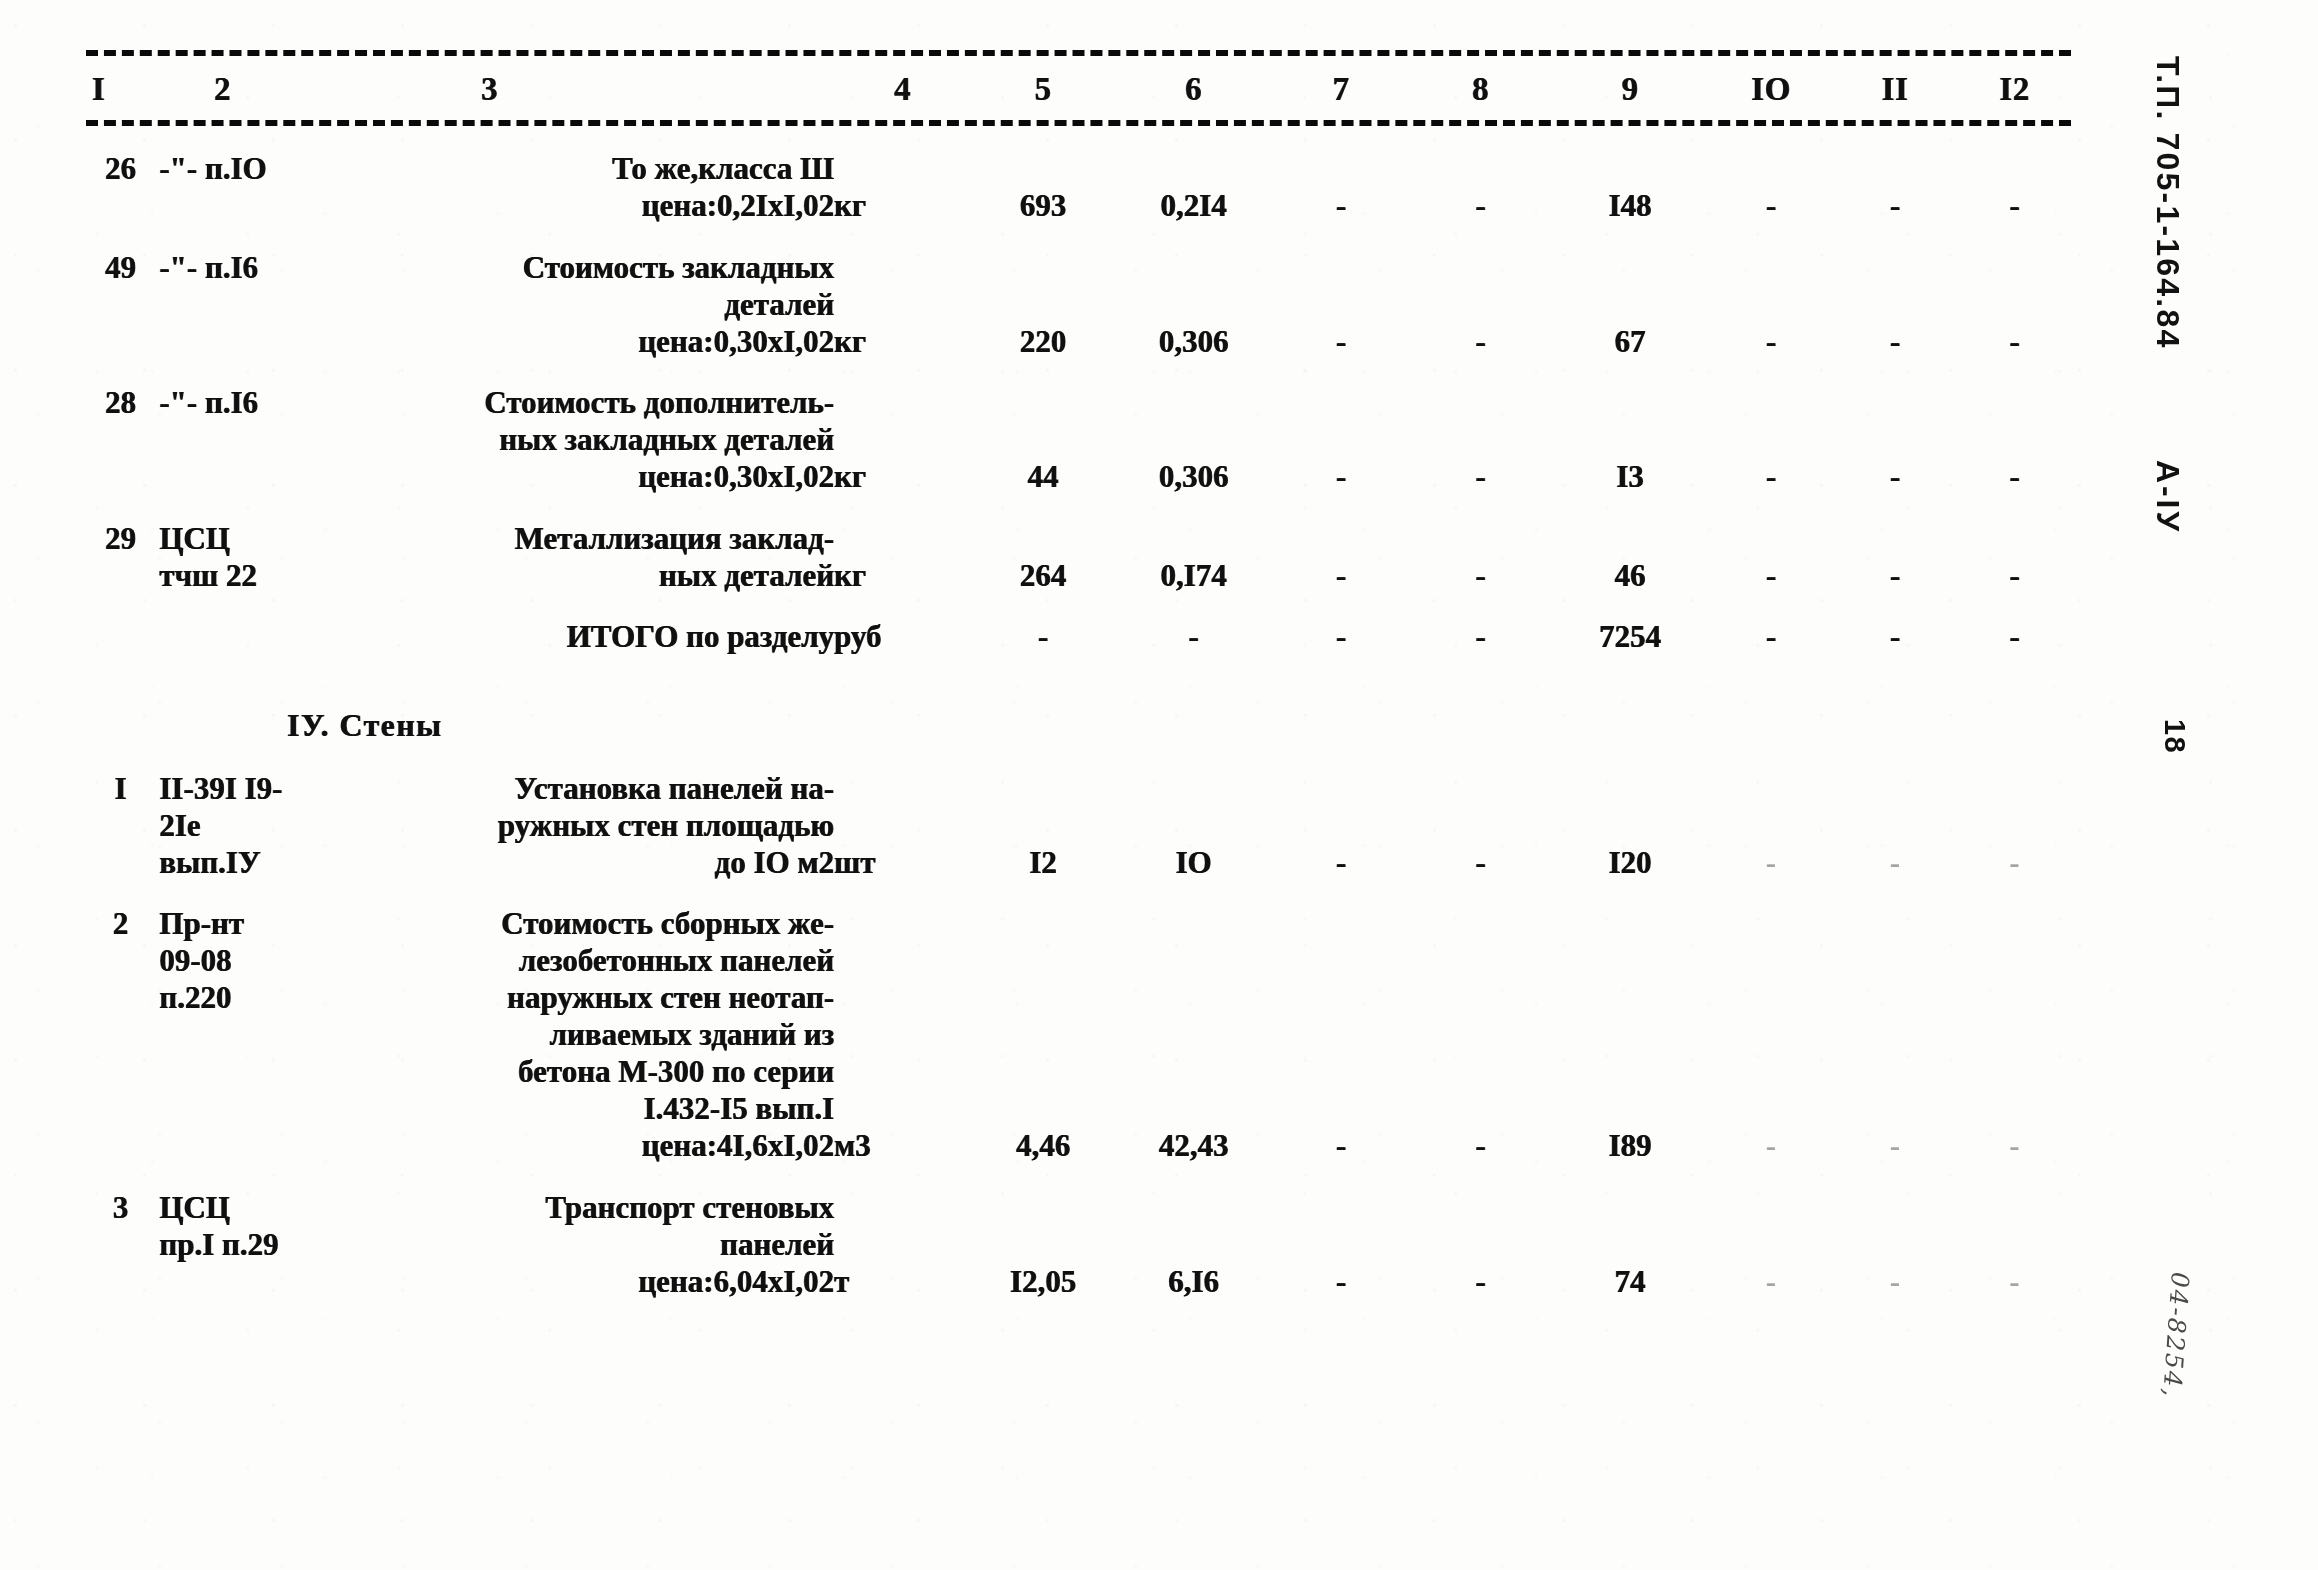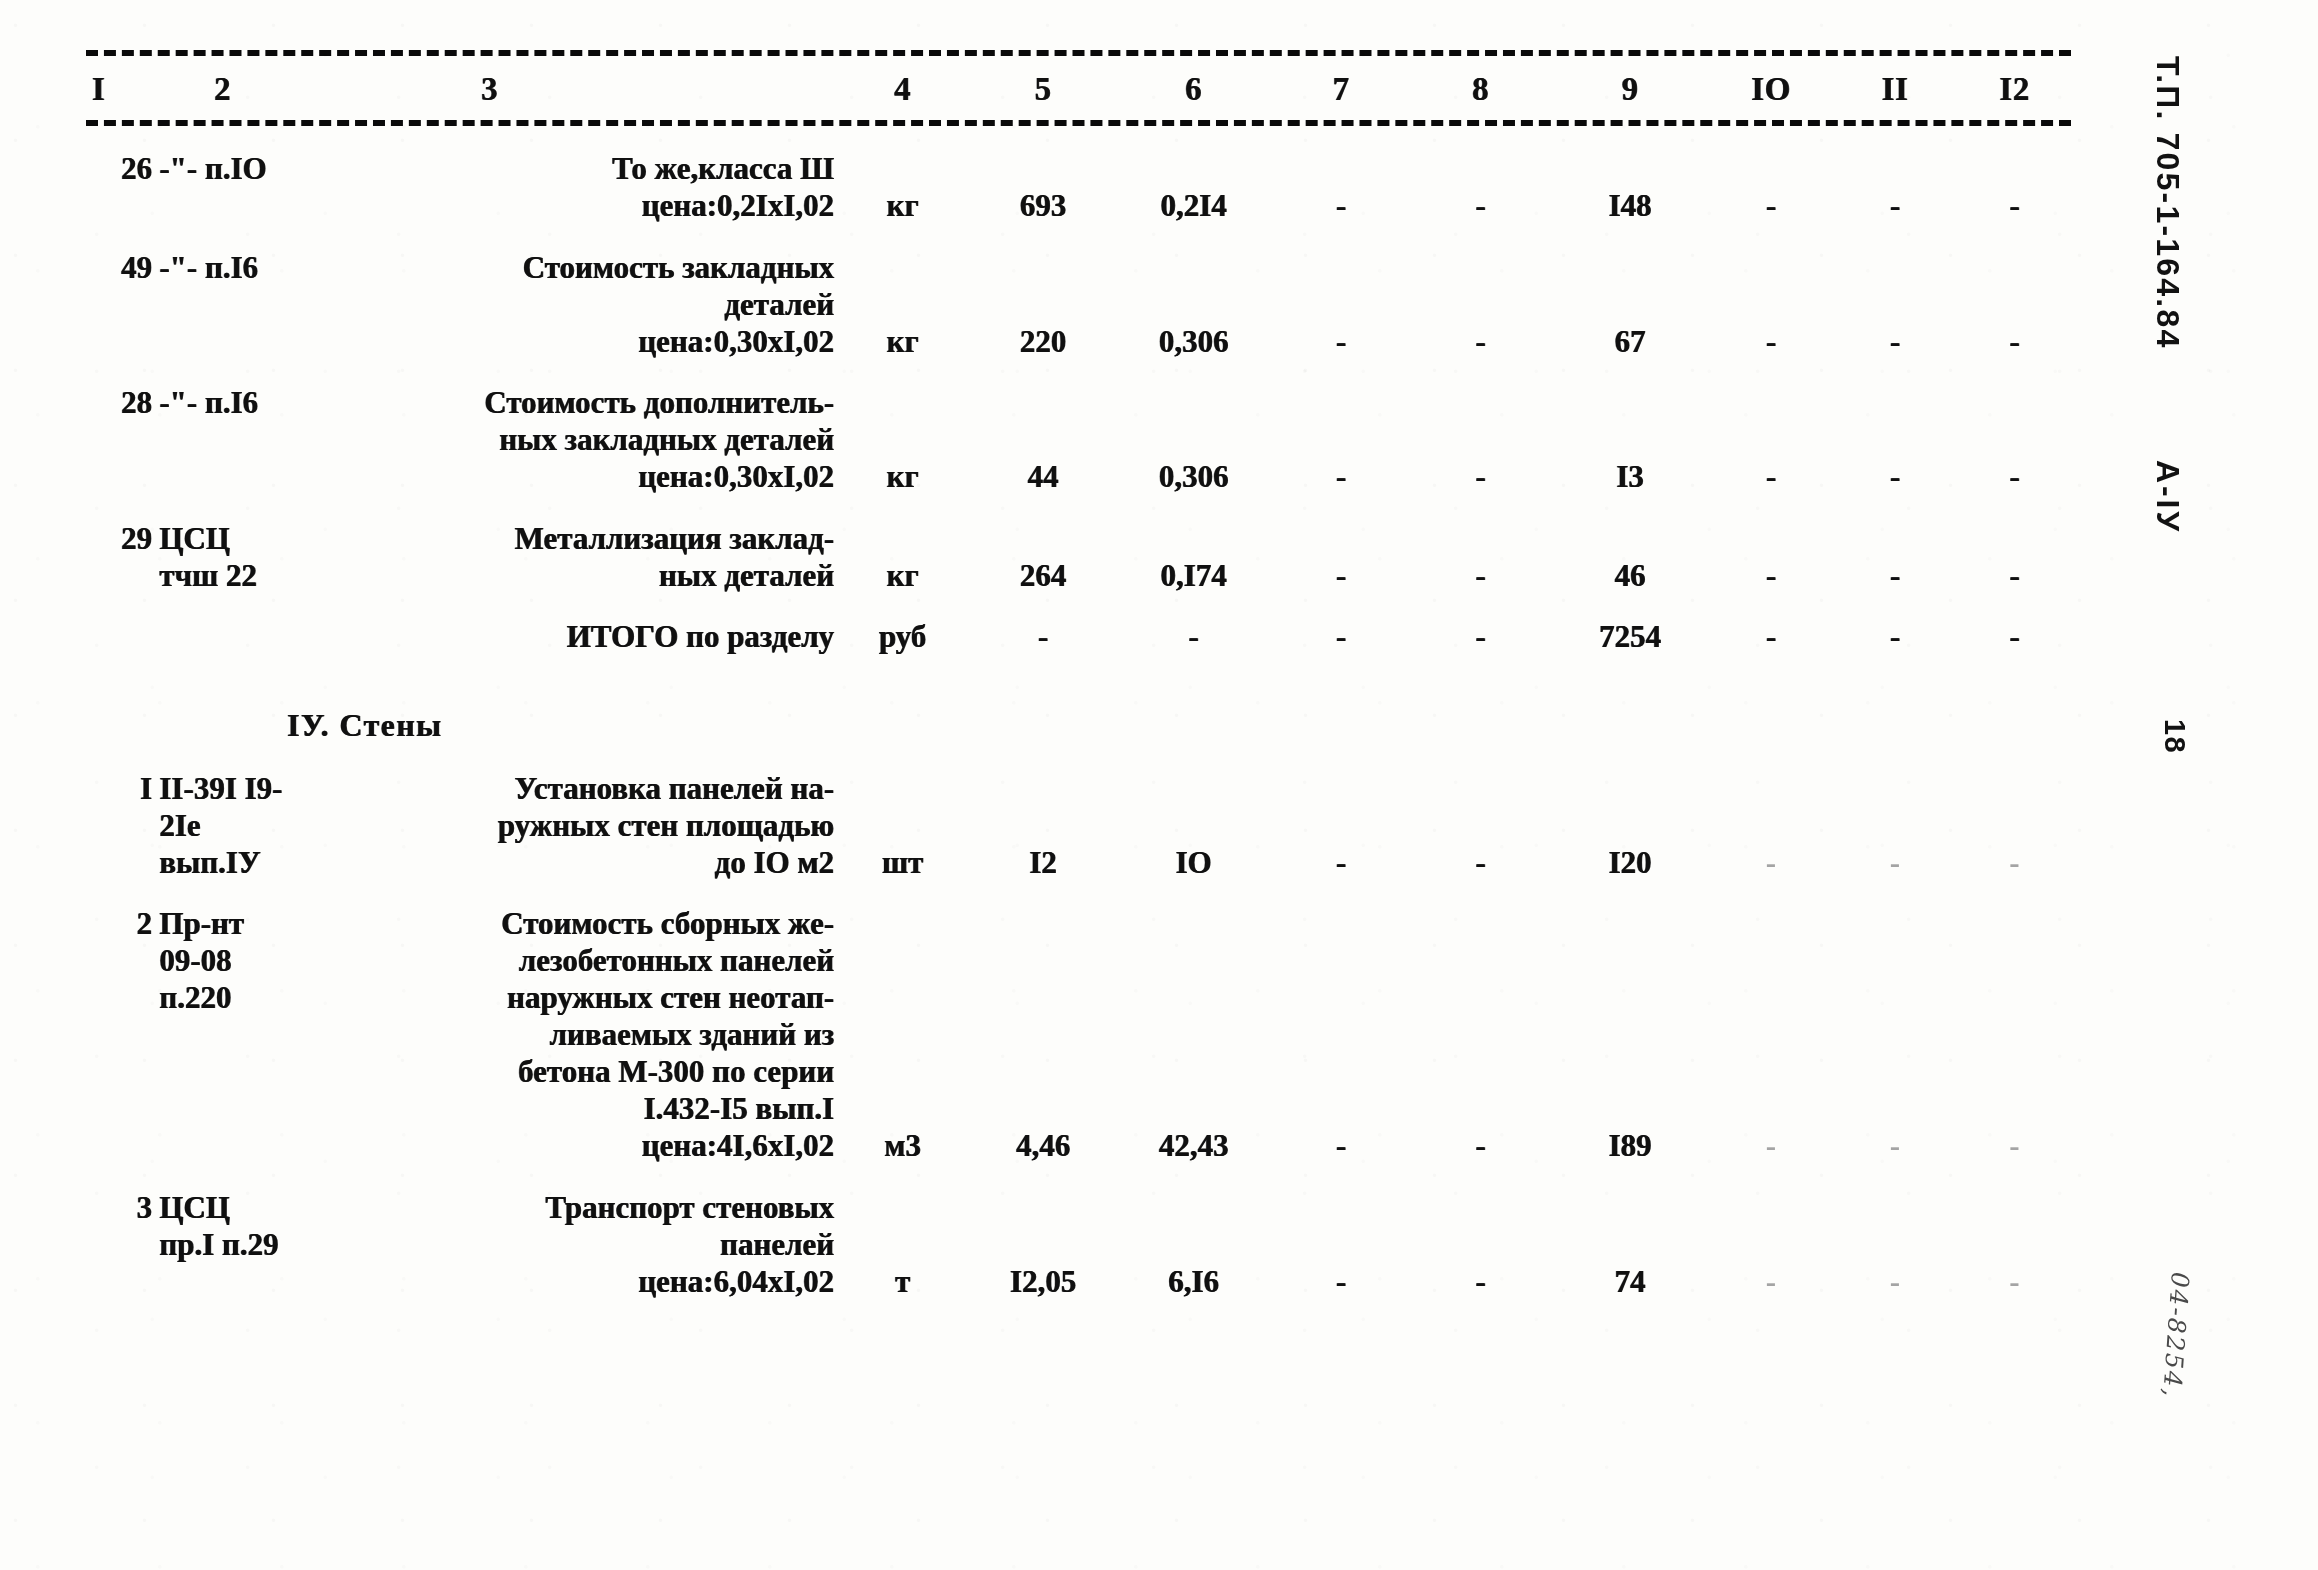--- a/index.html
+++ b/index.html
@@ -84,24 +84,24 @@
   }
   .hdr td.h1 { text-align: left; padding-left: 5.8px; }
   .hdr td.h2 { text-align: left; padding-left: 62px; }
   .hdr td.h3 { text-align: left; padding-left: 194px; }
 
   .body-rows td {
     font-size: 31px;
     line-height: 37px;
     text-shadow: 0.6px 0 0 rgba(0,0,0,.8), -0.4px 0.2px 0 rgba(0,0,0,.45);
   }
-  .body-rows td.num   { text-align: right; padding-left: 2.9px; }
+  .body-rows td.num   { text-align: center; padding-left: 2.9px; }
   .body-rows td.code  { text-align: left; padding-left: 7.2px; }
   .body-rows td.desc  { text-align: right; padding-left: 11.5px; white-space: pre-line; }
-  .body-rows td.unit  { text-align: center; }
+  .body-rows td.unit  { text-align: left; }
   .body-rows td.val   { text-align: center; font-family: Liberation Serif, serif; }
   .body-rows td.faint { text-align: center; color: #6f6f6f; text-shadow: none; opacity: .62; }
 
   .rowgap td { height: 24.5px; line-height: 0; font-size: 0; }
   .bigwgap td { height: 50px; line-height: 0; font-size: 0; }
 
   .section-title td {
     font-size: 32px;
     line-height: 40px;
     padding-left: 11.5px;

